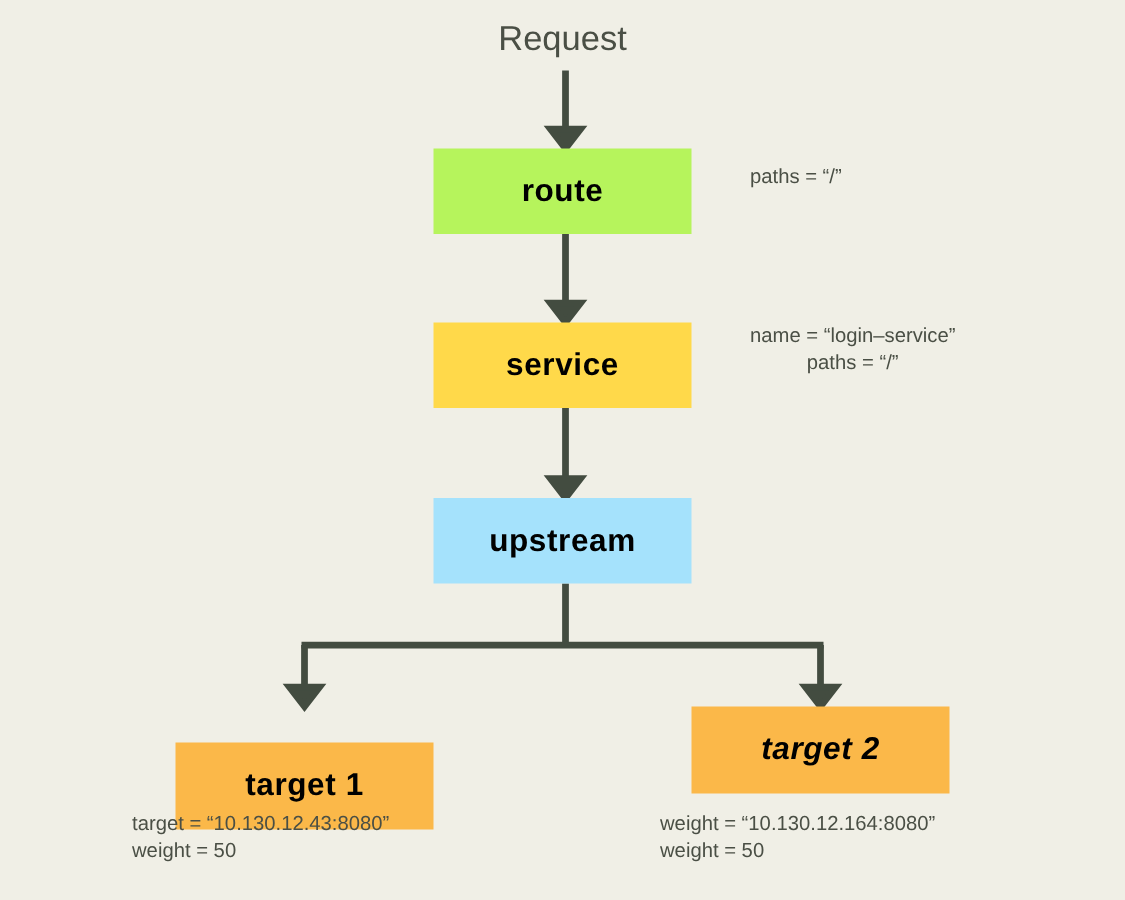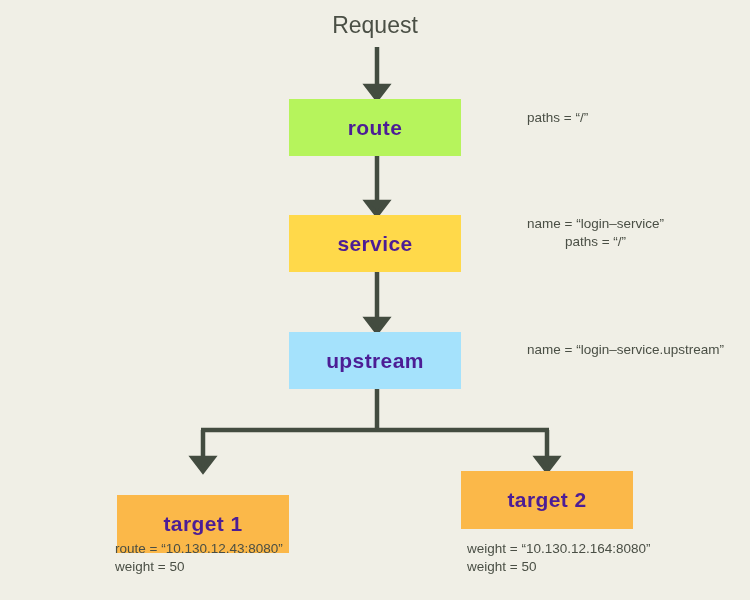--- a/index.html
+++ b/index.html
@@ -24,21 +24,21 @@
     top: 0;
     width: 750px;
     height: 600px;
   }
   .node {
     position: absolute;
     display: flex;
     align-items: center;
     justify-content: center;
     font-weight: bold;
-    color: #4c1d95;
+    color: #000000;
     letter-spacing: 0.4px;
     box-sizing: border-box;
   }
   .node-route {
     left: 289px; top: 99px;
     width: 172px; height: 57px;
     background: #B6F45C;
     font-size: 21px;
   }
   .node-service {
@@ -58,20 +58,21 @@
     width: 172px; height: 58px;
     background: #FBB849;
     font-size: 21px;
     margin-top: 24px;
   }
   .node-target2 {
     left: 461px; top: 471px;
     width: 172px; height: 58px;
     background: #FBB849;
     font-size: 21px;
+    font-style: italic;
   }
   .entry-label {
     position: absolute;
     left: 0;
     top: 12px;
     width: 750px;
     text-align: center;
     font-size: 23px;
     color: #4A4F45;
   }
@@ -80,21 +81,21 @@
     font-size: 13.5px;
     color: #4A4F45;
     line-height: 18px;
     white-space: nowrap;
   }
   .annot-route    { left: 500px; top: 109px; }
   .annot-service  { left: 500px; top: 215px; text-align: center; }
   .annot-upstream { left: 500px; top: 341px; }
   .annot-target1  { left: 88px;  top: 540px; }
   .annot-target2  { left: 440px; top: 540px; }
-  .annot .line { display: block; margin-left: 27px; }
+  .annot .line { display: block; }
 </style>
 </head>
 <body>
 
 <div id="stage">
 
   <div class="entry-label">Request</div>
 
   <svg id="wires" viewBox="0 0 750 600">
     <g stroke="#434C40" stroke-width="4.5" fill="#434C40">
@@ -124,26 +125,23 @@
 
   <div class="annot annot-route">
     <span class="line">paths = “/”</span>
   </div>
 
   <div class="annot annot-service">
     <span class="line">name = “login–service”</span>
     <span class="line">paths = “/”</span>
   </div>
 
-  <div class="annot annot-upstream">
-    <span class="line">name = “login–service.upstream”</span>
-  </div>
 
   <div class="annot annot-target1">
-    <span class="line">route = “10.130.12.43:8080”</span>
+    <span class="line">target = “10.130.12.43:8080”</span>
     <span class="line">weight = 50</span>
   </div>
 
   <div class="annot annot-target2">
     <span class="line">weight = “10.130.12.164:8080”</span>
     <span class="line">weight = 50</span>
   </div>
 
 </div>
 

